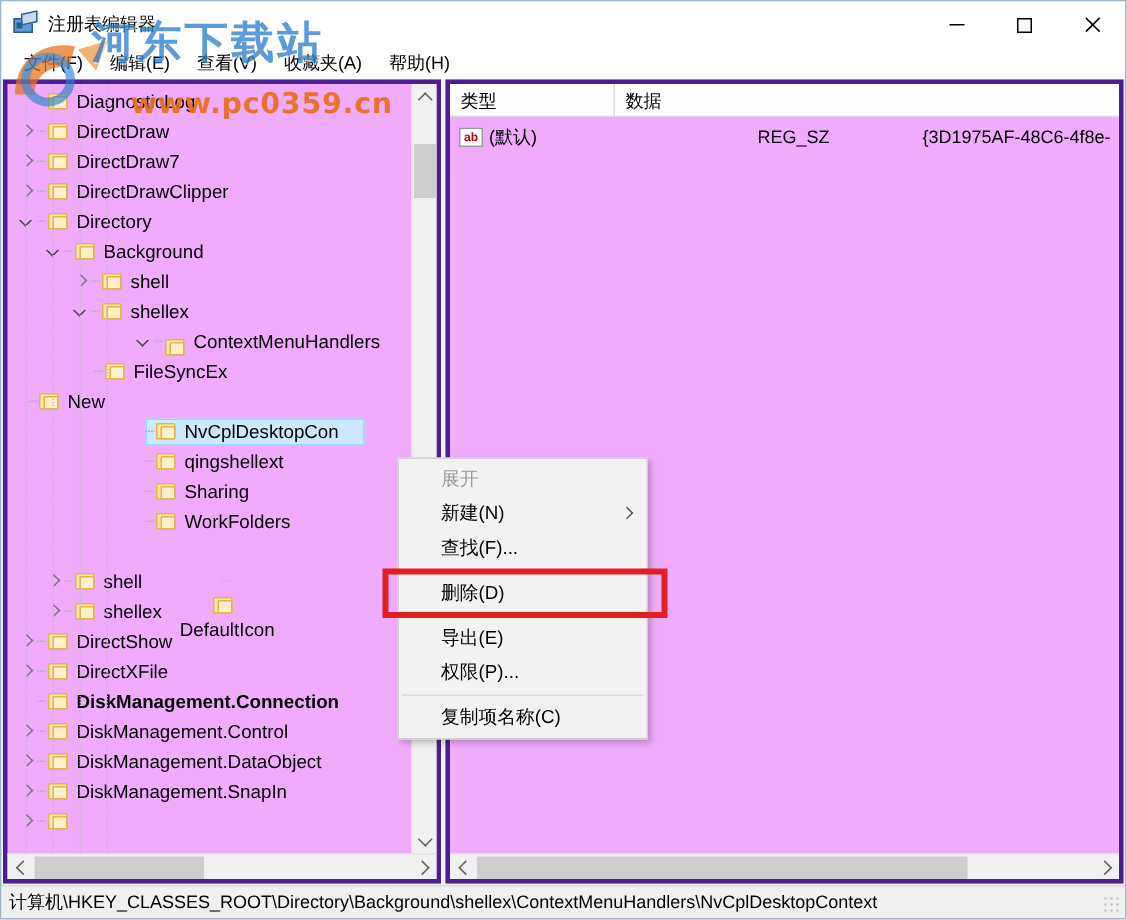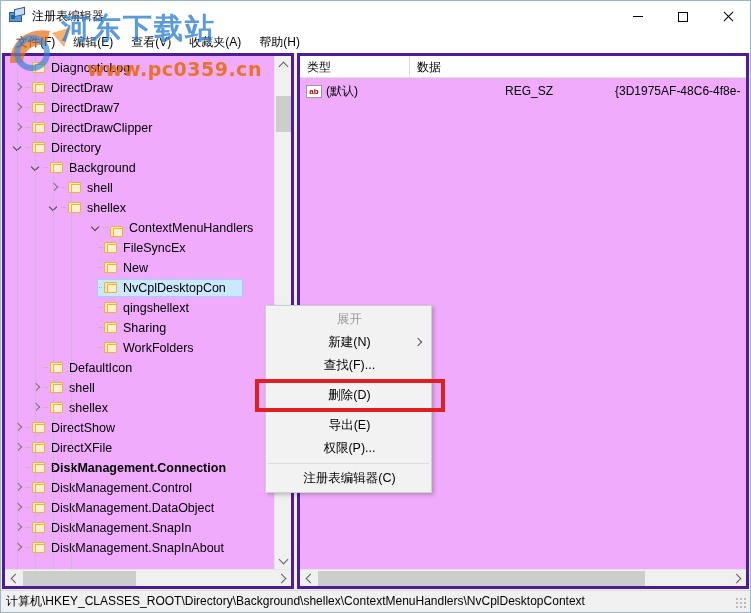--- a/index.html
+++ b/index.html
@@ -337,30 +337,30 @@
           </div>
           <div class="node" style="padding-left: 84px; align-items: flex-end;">
             <div class="chev c-down"></div>
             <div class="dots"></div>
             <div class="folder">
               <div class="f-back"></div>
               <div class="f-front"></div>
             </div>
             <span class="lbl">ContextMenuHandlers</span>
           </div>
-          <div class="node" style="padding-left: 78px;">
+          <div class="node" style="padding-left: 44px;">
             <div class="chev"></div>
             <div class="dots"></div>
             <div class="folder">
               <div class="f-back"></div>
               <div class="f-front"></div>
             </div>
             <span class="lbl">FileSyncEx</span>
           </div>
-          <div class="node" style="padding-left: 78px;">
+          <div class="node" style="">
             <div class="chev"></div>
             <div class="dots"></div>
             <div class="folder">
               <div class="f-back"></div>
               <div class="f-front"></div>
             </div>
             <span class="lbl">New</span>
           </div>
           <div class="node selected" style="padding-left: 78px;">
             <div class="selbox" style="left: 92px; width: 146px;"></div>
@@ -392,45 +392,45 @@
           </div>
           <div class="node" style="padding-left: 78px;">
             <div class="chev"></div>
             <div class="dots"></div>
             <div class="folder">
               <div class="f-back"></div>
               <div class="f-front"></div>
             </div>
             <span class="lbl">WorkFolders</span>
           </div>
+          <div class="node" style="padding-left: 24px; flex-direction: column;">
+            <div class="chev"></div>
+            <div class="dots"></div>
+            <div class="folder">
+              <div class="f-back"></div>
+              <div class="f-front"></div>
+            </div>
+            <span class="lbl">DefaultIcon</span>
+          </div>
           <div class="node" style="padding-left: 24px;">
-            <div class="chev"></div>
-            <div class="dots"></div>
-            <div class="folder">
-              <div class="f-back"></div>
-              <div class="f-front"></div>
-            </div>
-            <span class="lbl">DefaultIcon</span>
+            <div class="chev c-right"></div>
+            <div class="dots"></div>
+            <div class="folder">
+              <div class="f-back"></div>
+              <div class="f-front"></div>
+            </div>
+            <span class="lbl">shell</span>
           </div>
           <div class="node" style="padding-left: 24px;">
             <div class="chev c-right"></div>
             <div class="dots"></div>
             <div class="folder">
               <div class="f-back"></div>
               <div class="f-front"></div>
             </div>
-            <span class="lbl">shell</span>
-          </div>
-          <div class="node" style="padding-left: 24px;">
-            <div class="chev c-right"></div>
-            <div class="dots"></div>
-            <div class="folder">
-              <div class="f-back"></div>
-              <div class="f-front"></div>
-            </div>
             <span class="lbl">shellex</span>
           </div>
           <div class="node" style="padding-left: 6px;">
             <div class="chev c-right"></div>
             <div class="dots"></div>
             <div class="folder">
               <div class="f-back"></div>
               <div class="f-front"></div>
             </div>
             <span class="lbl">DirectShow</span>
@@ -480,21 +480,20 @@
             </div>
             <span class="lbl">DiskManagement.SnapIn</span>
           </div>
           <div class="node" style="padding-left: 6px;">
             <div class="chev c-right"></div>
             <div class="dots"></div>
             <div class="folder">
               <div class="f-back"></div>
               <div class="f-front"></div>
             </div>
-            <span class="lbl">DiskManagement.SnapInAbout</span>
           </div>
           <div class="vline" style="left: 12px;"></div>
           <div class="vline" style="left: 30px;"></div>
           <div class="vline" style="left: 48px;"></div>
           <div class="vline" style="left: 66px;"></div>
         </div>
 
       <div class="vscroll">
         <div class="arrow up">
             <div class="ar u"></div>
@@ -534,31 +533,31 @@
         <div class="arrow left">
             <div class="ar l"></div>
           </div>
         <div class="hthumb" style="left:18px;width:327px;"></div>
         <div class="arrow right">
             <div class="ar r"></div>
           </div>
       </div>
     </div>
 
-    <div class="ctxmenu" style="left:264px;top:252px;width:167px;text-align:center;" id="ctxmenu">
+    <div class="ctxmenu" style="left:264px;top:252px;width:167px;" id="ctxmenu">
         <div class="ctxitem disabled">展开</div>
         <div class="ctxitem">新建(N)<span class="submark"></span></div>
         <div class="ctxitem">查找(F)...</div>
         <div class="ctxsep"></div>
         <div class="ctxitem">删除(D)</div>
         <div class="ctxsep"></div>
         <div class="ctxitem">导出(E)</div>
         <div class="ctxitem">权限(P)...</div>
         <div class="ctxsep"></div>
-        <div class="ctxitem">注册表编辑器(C)</div>
+        <div class="ctxitem">复制项名称(C)</div>
       </div>
     <div class="redbox" style="left: 254px; top: 326px; width: 190px; height: 33px; border-color: rgb(224, 32, 32);"></div>
   </div>
 
   <div class="statusbar">
     <div class="status-text">计算机\HKEY_CLASSES_ROOT\Directory\Background\shellex\ContextMenuHandlers\NvCplDesktopContext</div>
     <div class="grip"></div>
   </div>
 
   <div class="wm wm-swoosh">

